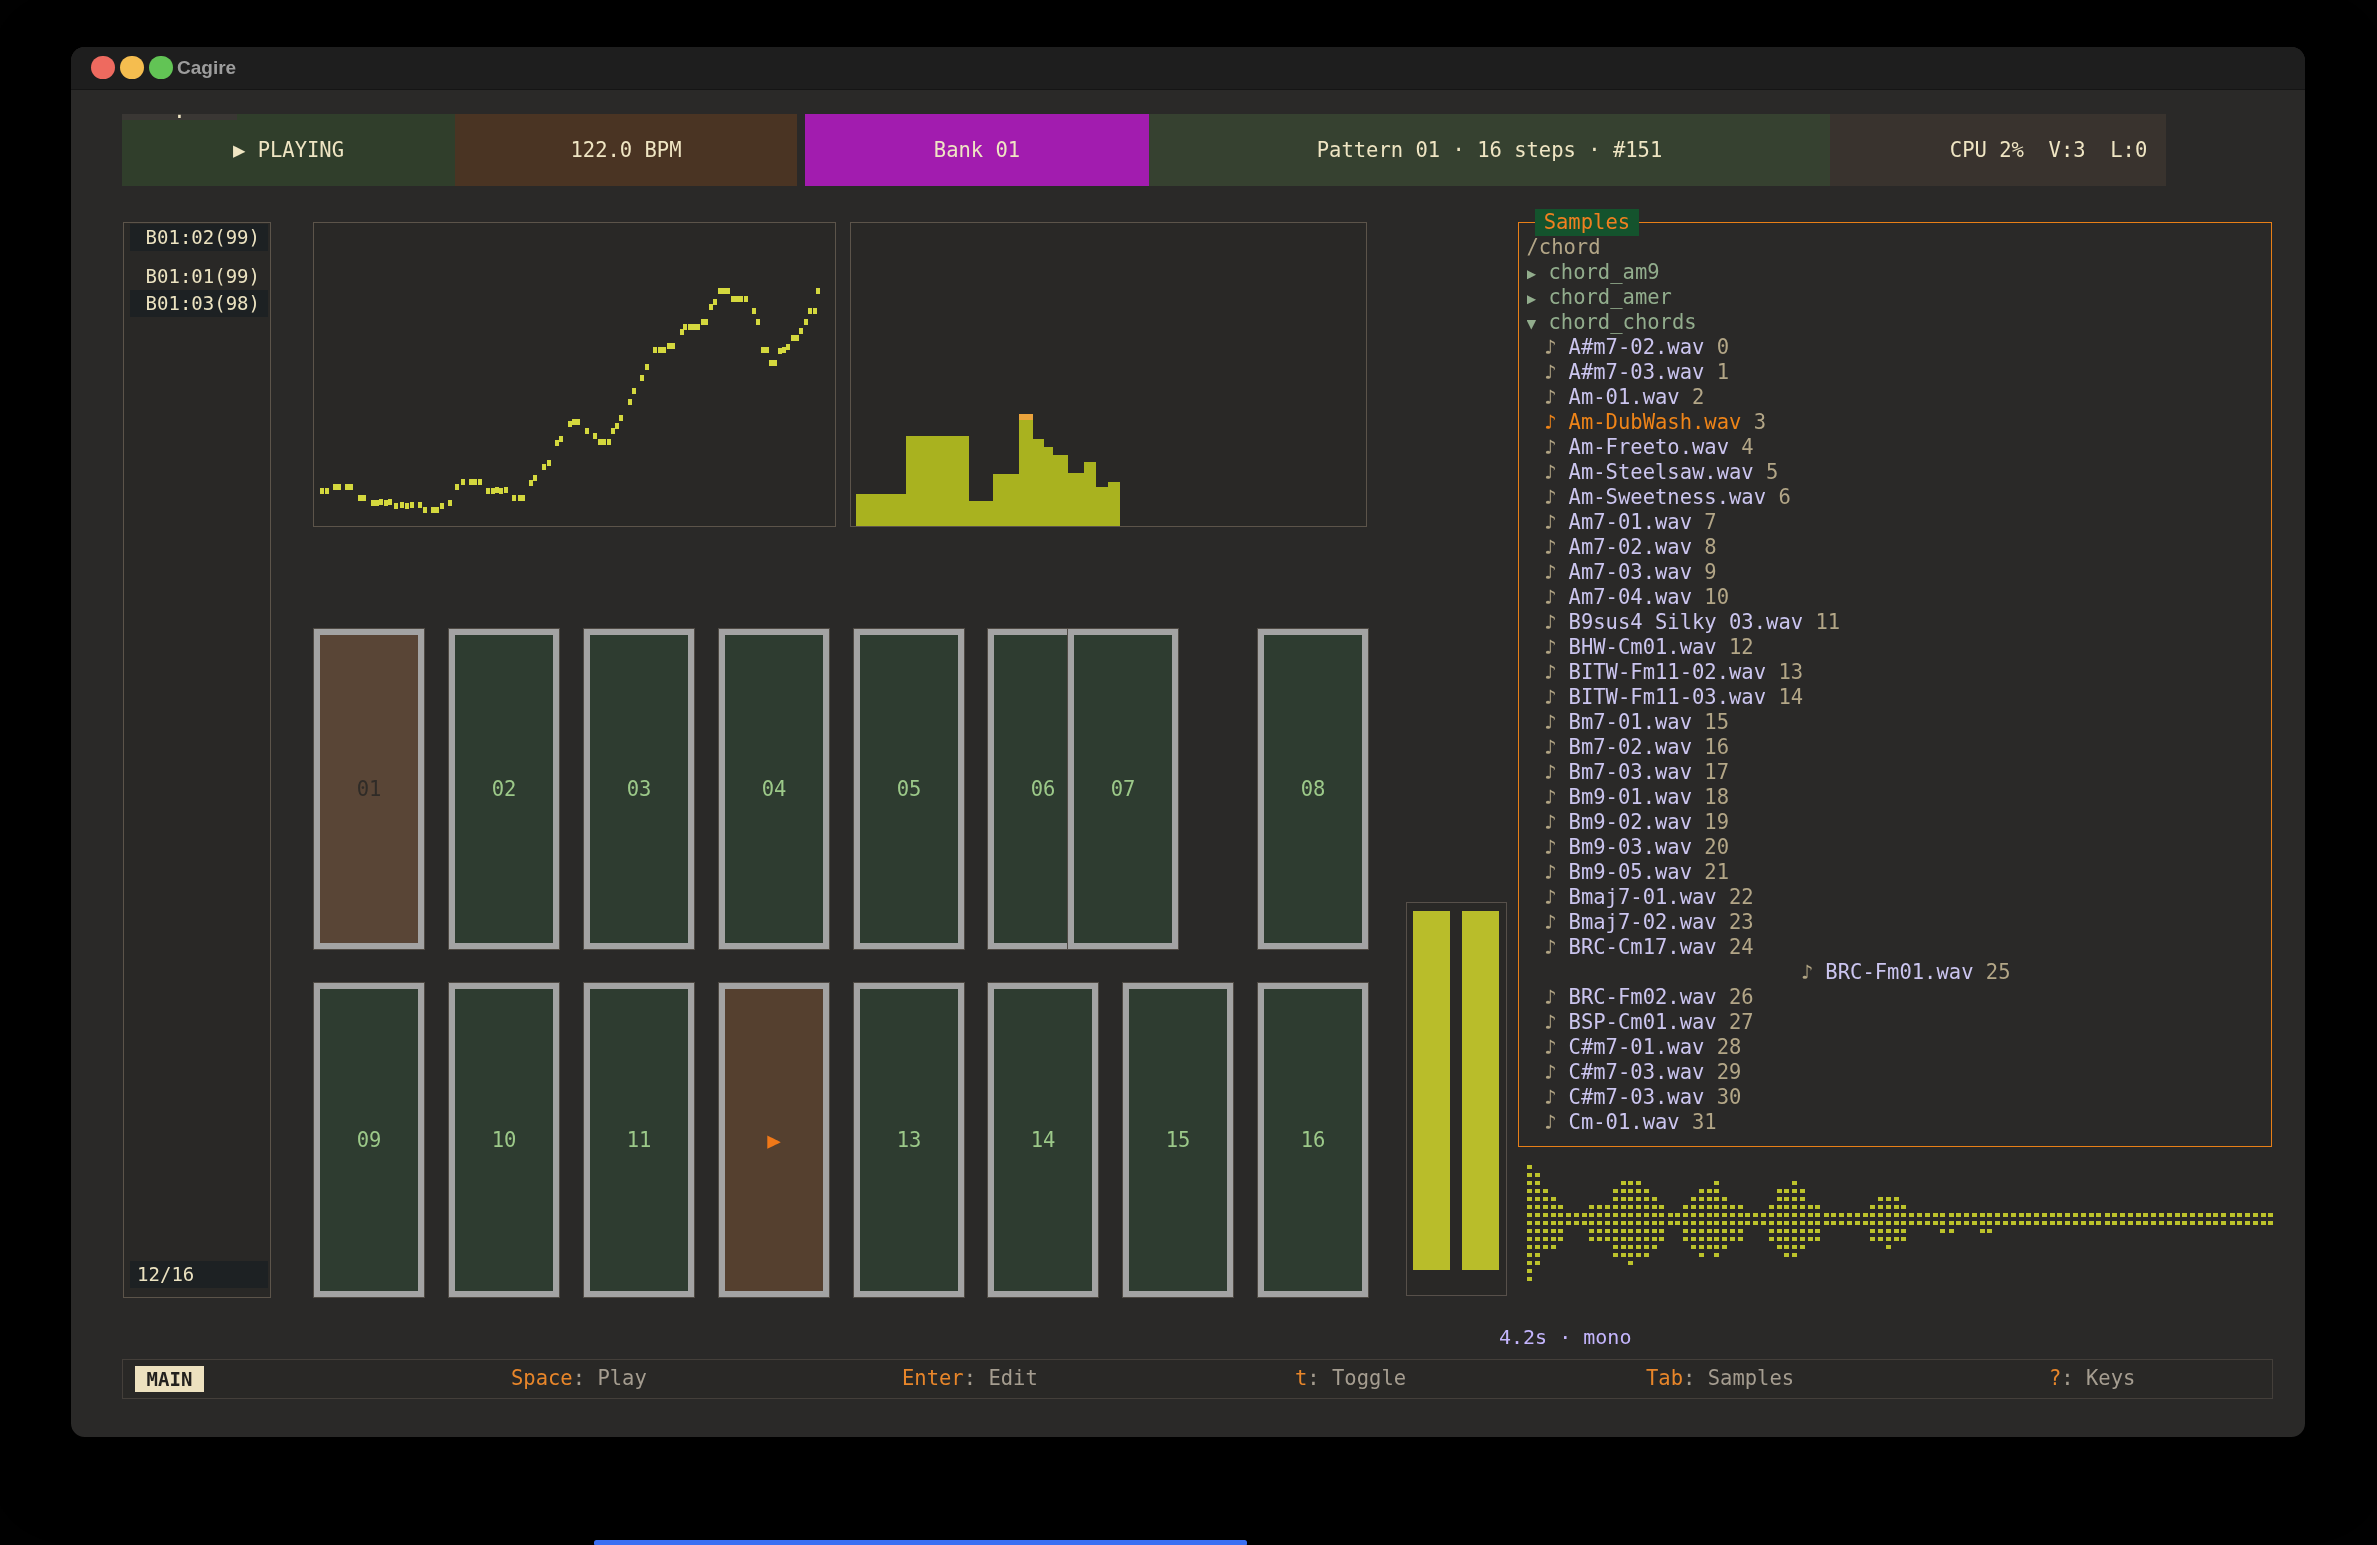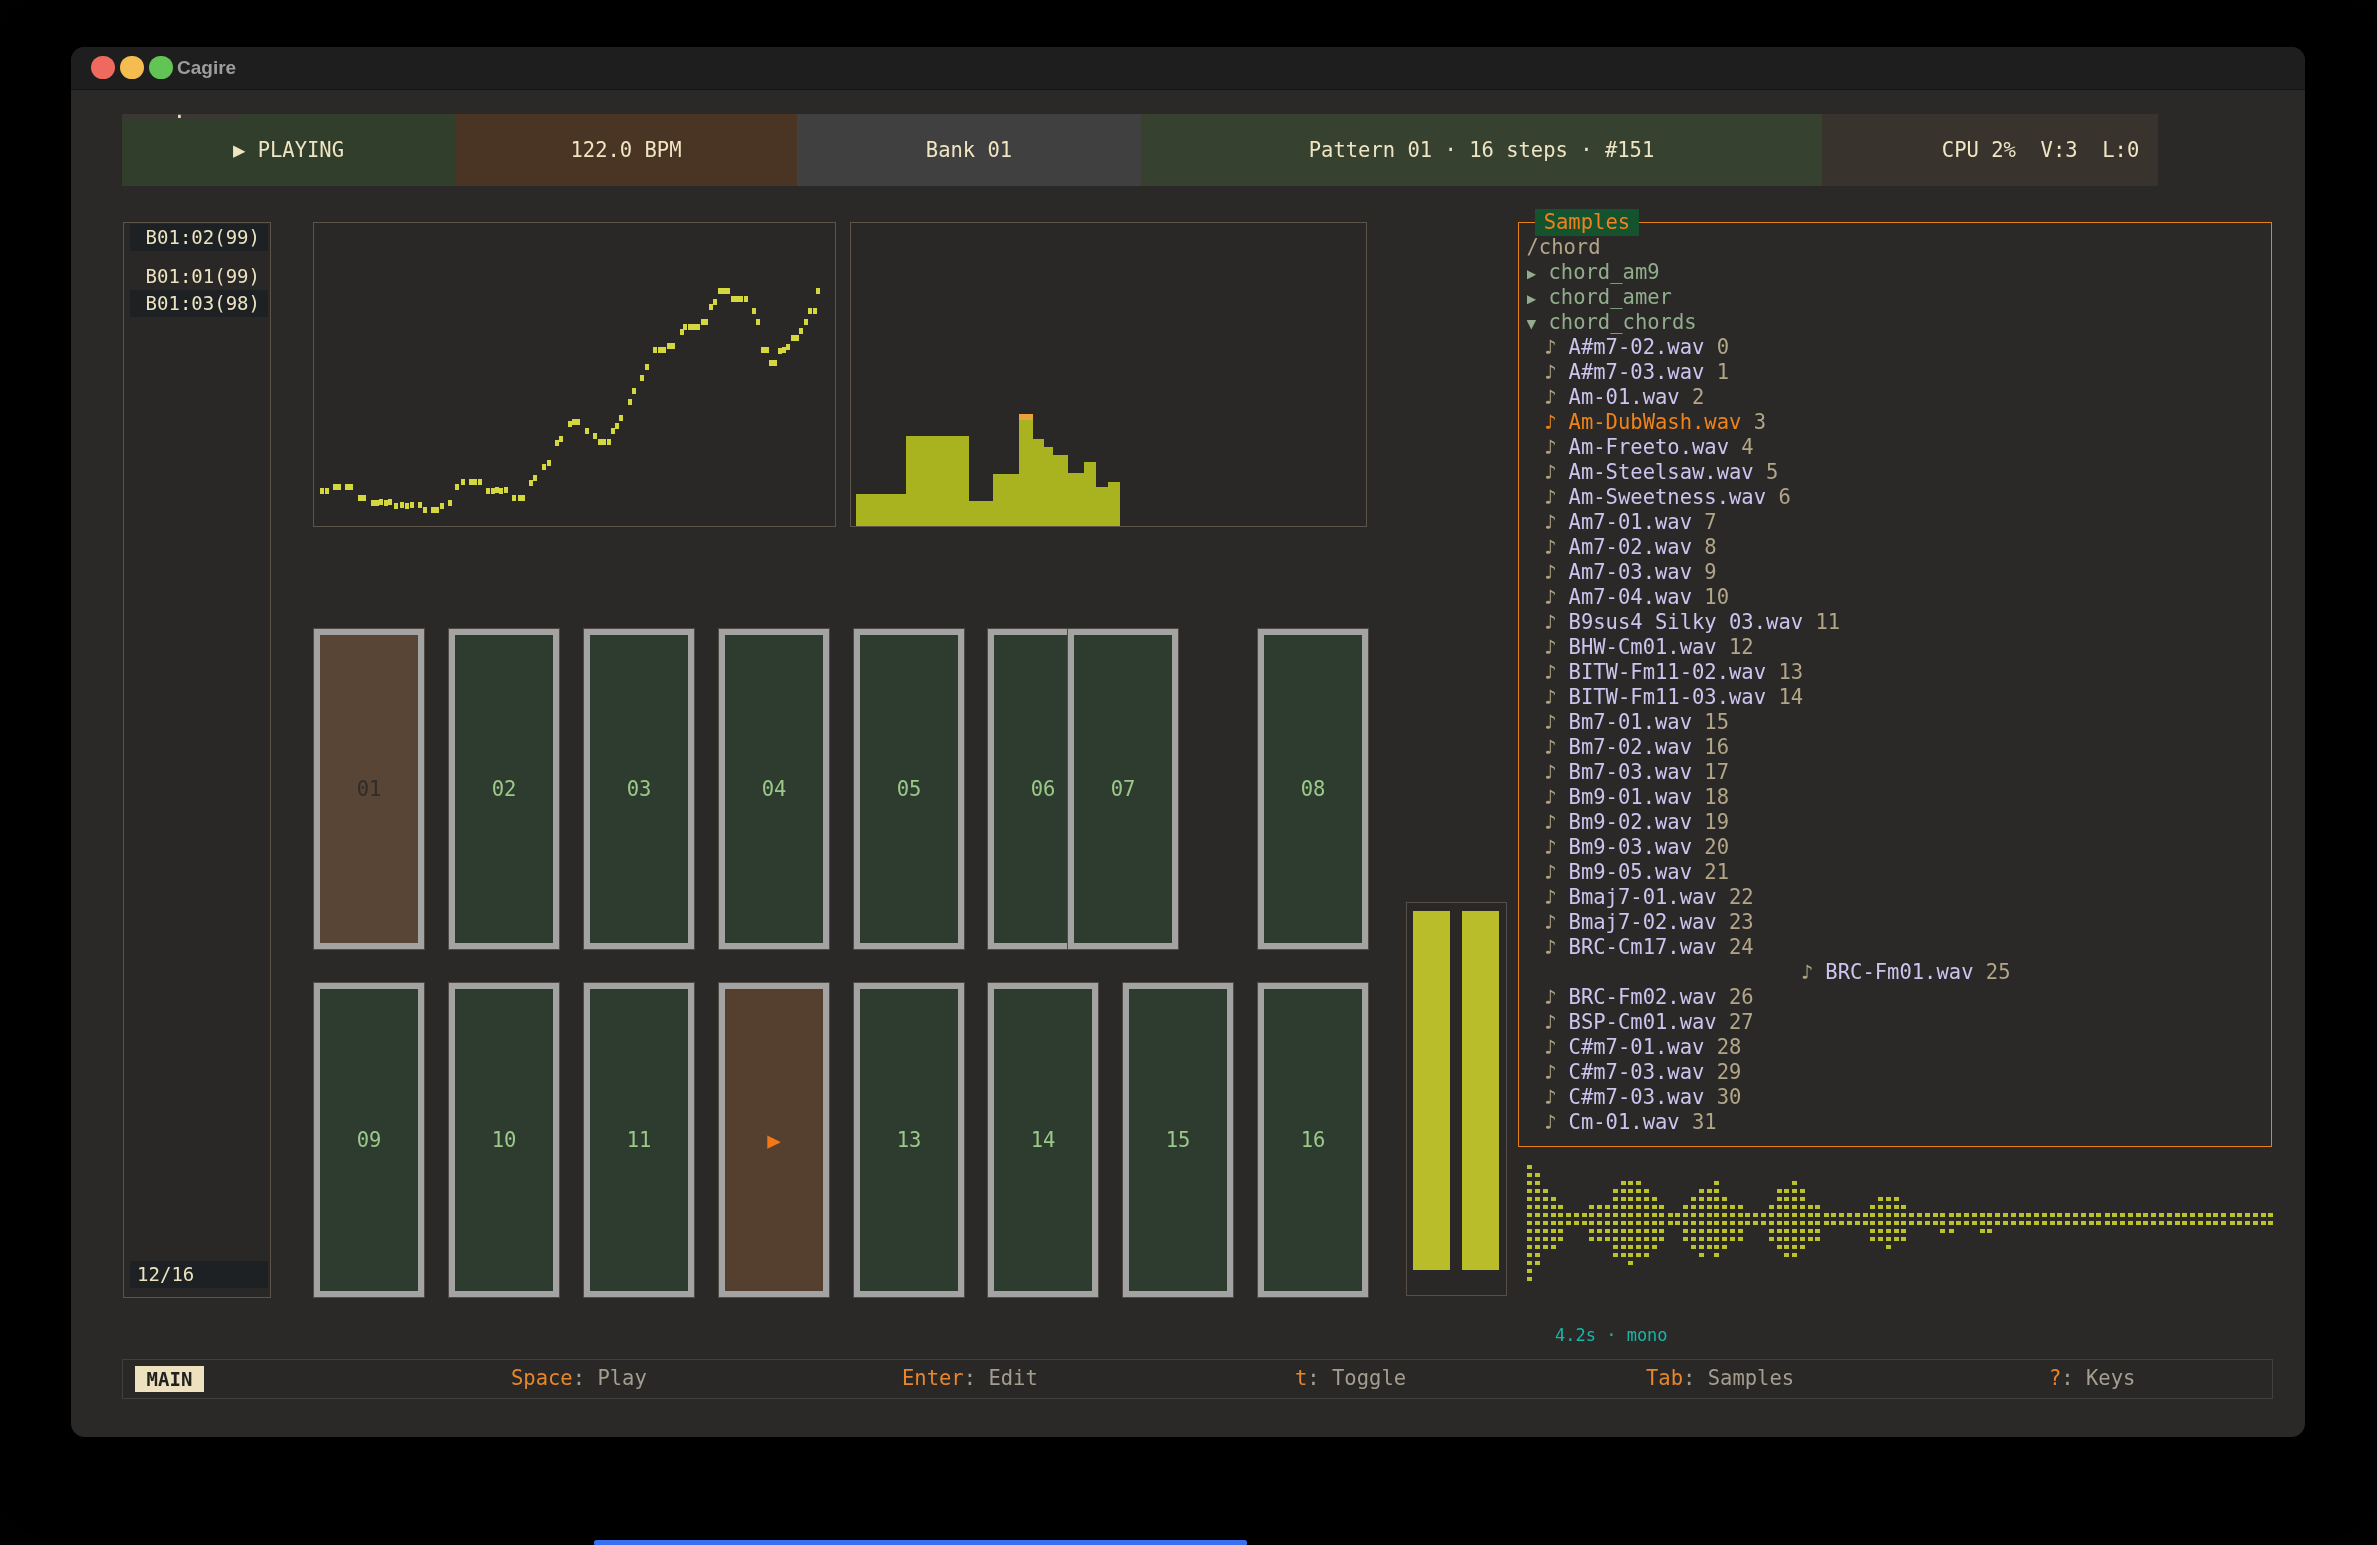--- a/index.html
+++ b/index.html
@@ -16,21 +16,21 @@
   .titlebar .title{position:absolute;left:106px;top:8.7px;font-family:"Liberation Sans",sans-serif;
             font-weight:bold;font-size:19px;color:#9d9d9d;line-height:23.6px;}
 
   
   .statusbar{position:absolute;left:51px;top:67px;width:2151px;height:72px;display:flex;}
   .seg{height:100%;display:flex;align-items:center;justify-content:center;
        color:#efe5c3;font-size:20.5px;white-space:pre;}
   .seg.playing{width:333px;background:#303e2b;}
   .seg.dot{width:115px;background:#3a3734;}
   .seg.bpm{width:342px;background:#4a3423;}
-  .seg.bank{width:344px;background:#404040;}
+  .seg.bank{width:344px;background:#a21caf;margin-left:8px;}
   .seg.pattern{width:681px;background:#364130;}
   .seg.cpu{width:336px;background:#39332e;justify-content:flex-end;padding-right:18.7px;box-sizing:border-box;}
 
   .panel{position:absolute;border:1.2px solid #5c544a;background:#292826;box-sizing:border-box;}
 
   
   .track-panel{left:52px;top:175px;width:148px;height:1076px;}
   .trow{position:absolute;left:5.6px;width:138px;height:27px;line-height:27px;
         color:#ece3c1;font-size:19px;padding-left:16px;box-sizing:border-box;white-space:pre;}
   .trow.striped{background:#1d2123;}
@@ -68,21 +68,21 @@
   .srow .folder{color:#92ad8d;}
   .srow .note{color:#b2a584;}
   .srow .fname{color:#cbc5ef;}
   .srow .fidx{color:#b3a687;}
   .srow.selected .note,.srow.selected .fname{color:#ef8418;}
   .srow.selected .fidx{color:#b3a687;}
 
   
   .waveform{position:absolute;left:1456px;top:1112px;width:752px;height:127px;}
   .wcol{position:absolute;background-image:repeating-linear-gradient(to bottom,#bcc22b 0 4.4px,transparent 4.4px 8px);width:5px;}
-  .sample-info{position:absolute;left:1484px;top:1278px;color:#14b8a6;font-size:17px;}
+  .sample-info{position:absolute;left:1428px;top:1278px;color:#c4b5fd;font-size:20px;}
 
   
   .footer{position:absolute;left:51px;top:1312px;width:2151px;height:40px;
           border:1.2px solid #443f3a;box-sizing:border-box;background:#292826;}
   .mode-badge{position:absolute;left:12.4px;top:5.6px;height:26px;line-height:26px;background:#ede1bf;
               color:#23211e;font-weight:bold;font-size:19px;padding:0 11.2px;}
   .hint{position:absolute;top:0;height:37px;line-height:37px;font-size:20.5px;white-space:pre;}
   .hint .key{color:#e8862a;}
   .hint .rest{color:#a59d90;}
 

